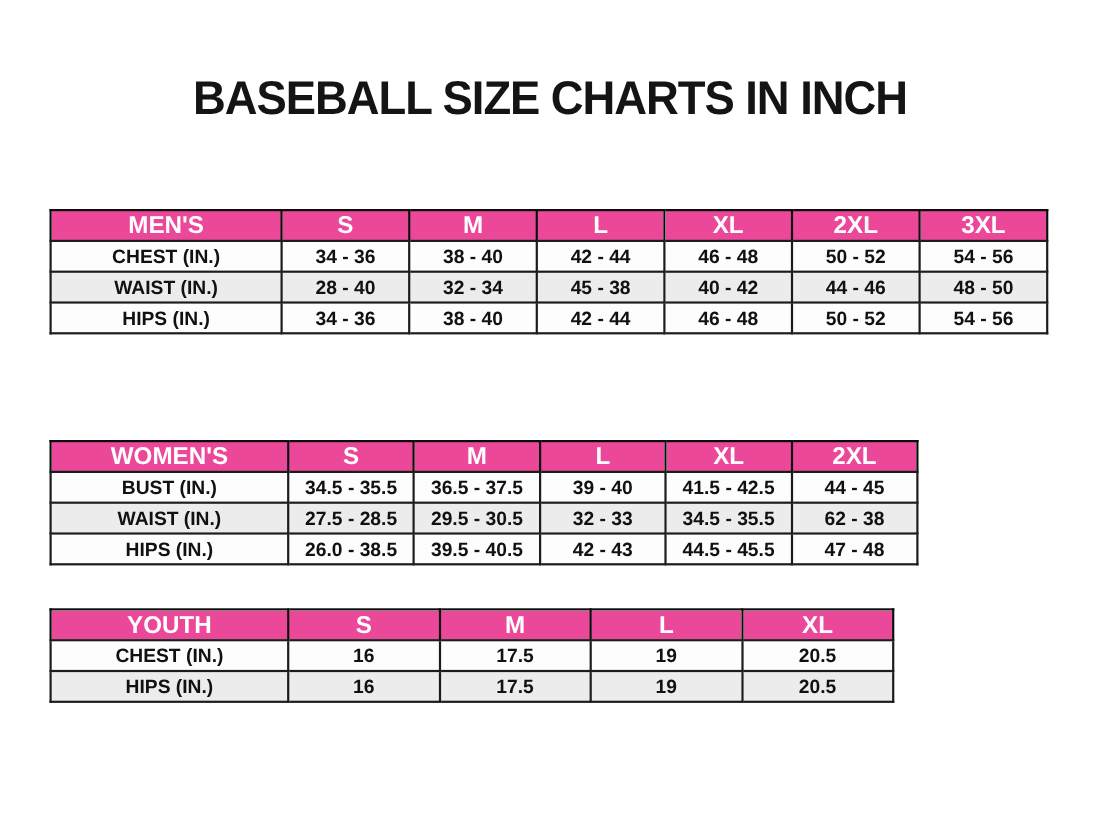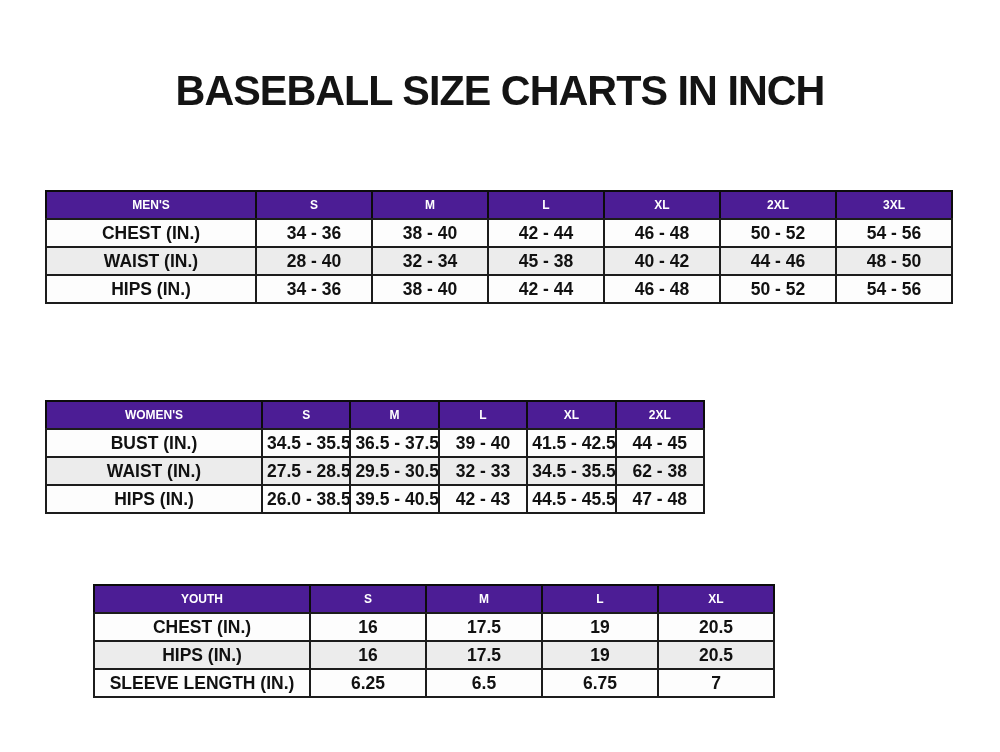--- a/index.html
+++ b/index.html
@@ -41,43 +41,43 @@
     height: 26px;
     padding: 0 4px;
     text-align: center;
     vertical-align: middle;
     font-size: 17.5px;
     font-weight: bold;
     white-space: nowrap;
     overflow: hidden;
   }
   table.size-table thead th {
-    background: #4c1d95;
+    background: #ec4899;
     color: #ffffff;
     border-color: #0c0c0c;
     border-bottom-color: #1c1c1c;
-    font-size: 12px;
+    font-size: 22px;
     text-align: center;
   }
   table.size-table tbody tr:nth-child(even) th,
   table.size-table tbody tr:nth-child(even) td {
     background: #ececec;
   }
   table.size-table tbody tr:nth-child(odd) th,
   table.size-table tbody tr:nth-child(odd) td {
     background: #fdfdfd;
   }
   
   table.t-mens  { top: 190px; width: 908px; }
   table.t-mens  th:first-child, table.t-mens  td:first-child { width: 200px; }
   
-  table.t-womens { top: 400px; width: 660px; padding-left: 48px; }
+  table.t-womens { top: 400px; width: 790px; padding-left: 48px; }
   table.t-womens th:first-child, table.t-womens td:first-child { width: 206px; }
   
-  table.t-youth { top: 584px; width: 682px; margin-left: 48px; }
+  table.t-youth { top: 553px; width: 768px; }
   table.t-youth th:first-child, table.t-youth td:first-child { width: 206px; }
 </style>
 </head>
 <body>
 
 <h1 class="page-title">BASEBALL SIZE CHARTS IN INCH</h1>
 
 <table class="size-table t-mens">
     <thead>
       <tr>
@@ -178,21 +178,14 @@
         <td>19</td>
         <td>20.5</td>
       </tr>
       <tr>
         <th>HIPS (IN.)</th>
         <td>16</td>
         <td>17.5</td>
         <td>19</td>
         <td>20.5</td>
       </tr>
-      <tr>
-        <th>SLEEVE LENGTH (IN.)</th>
-        <td>6.25</td>
-        <td>6.5</td>
-        <td>6.75</td>
-        <td>7</td>
-      </tr>
     </tbody>
   </table>
 
 </body></html>

